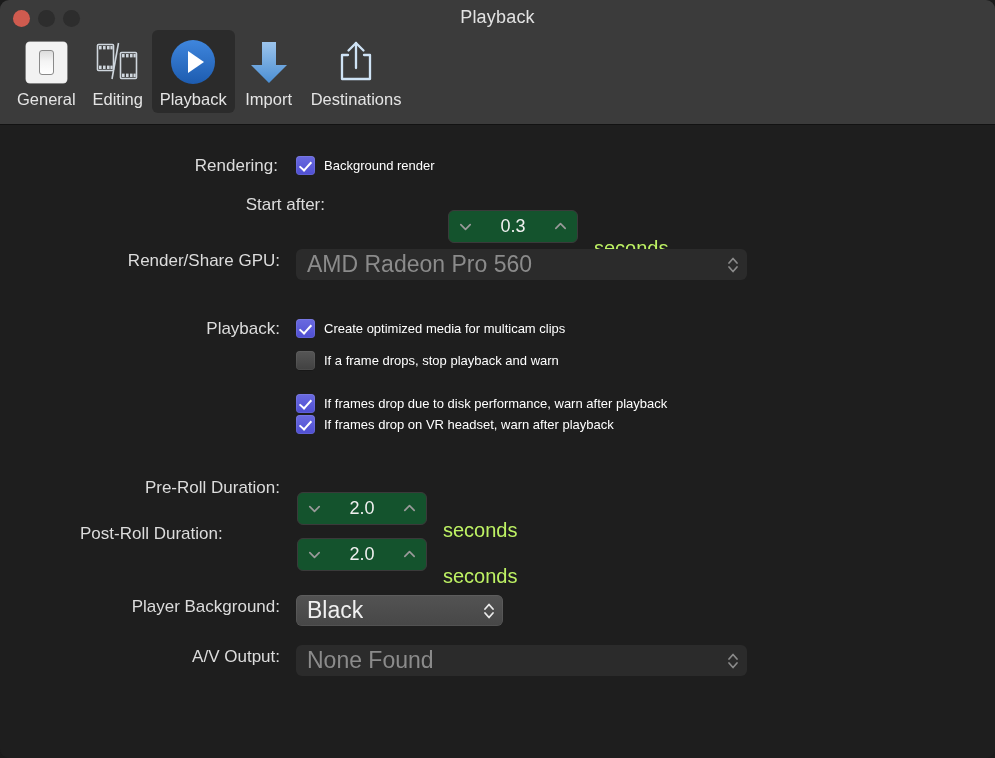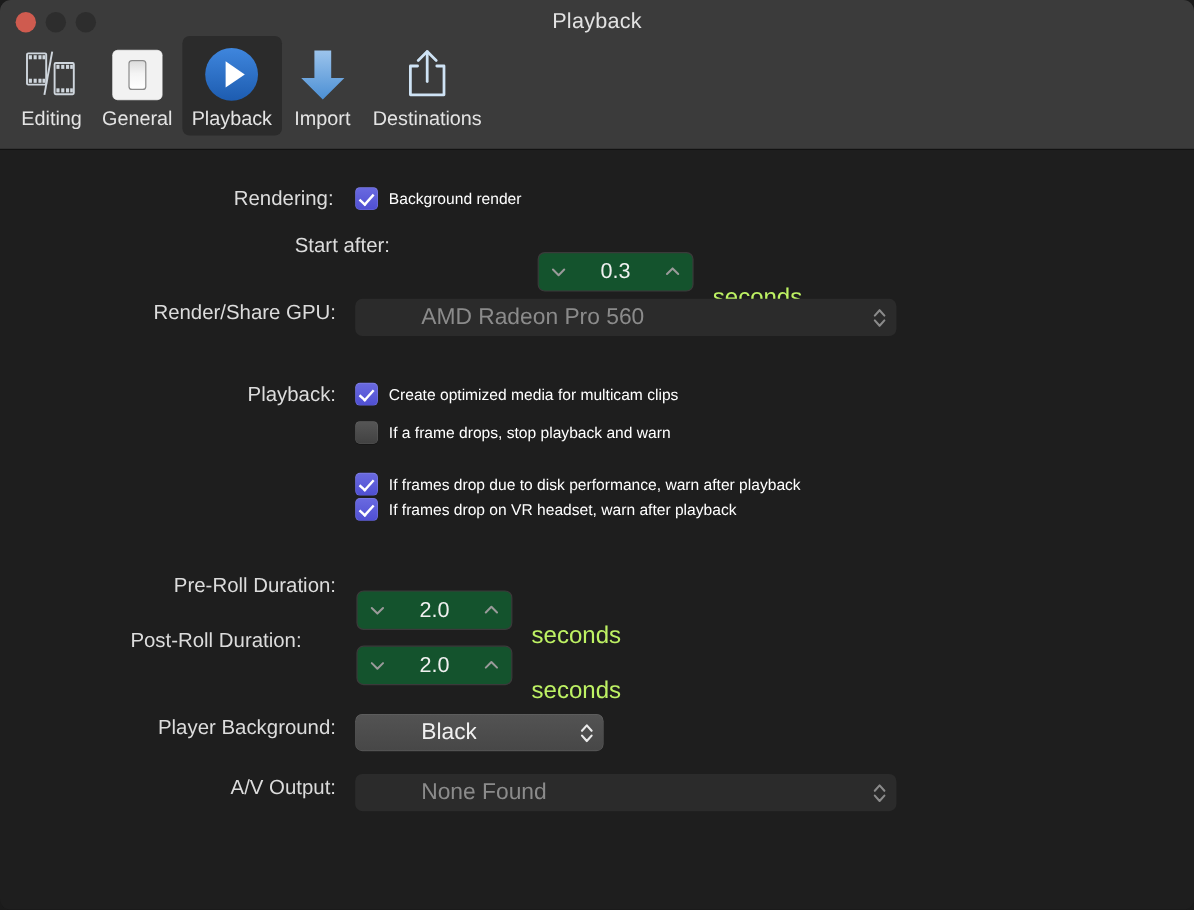--- a/index.html
+++ b/index.html
@@ -201,24 +201,23 @@
     justify-content: space-between;
   }
   .popup.enabled {
     background: linear-gradient(180deg, #535353 0%, #474747 100%);
     box-shadow: inset 0 0 0 0.5px rgba(255,255,255,0.13);
   }
   .popup.disabled {
     background: #2b2b2b;
   }
   .popup .ptext {
-    font-size: 19px;
+    font-size: 23px;
     white-space: nowrap;
     overflow: hidden;
-    margin-left: 44px;
   }
   .popup.enabled .ptext { color: #f0f0f0; }
   .popup.disabled .ptext { color: #8b8b8b; }
 
   .unit {
     font-size: 20px;
     color: #bef264;
     white-space: nowrap;
     margin-top: 44px;
   }
@@ -232,20 +231,27 @@
 
     <div id="traffic-lights">
       <span class="light close"></span>
       <span class="light min"></span>
       <span class="light zoom"></span>
     </div>
 
     <div id="window-title">Playback</div>
 
     <div id="toolbar">
+
+      <div class="tab">
+        <span class="tab-icon">
+          <span class="icon-general"></span>
+        </span>
+        <span class="tab-label">General</span>
+      </div>
 
       <div class="tab">
         <span class="tab-icon">
           <svg width="48" height="46" viewBox="0 0 48 46">
             <g fill="none" stroke="#cfd6dd" stroke-width="1.6">
               <rect x="3.5" y="5.5" width="16" height="26" rx="1"></rect>
               <rect x="26.5" y="13.5" width="16" height="26" rx="1"></rect>
               <line x1="24.5" y1="4" x2="18" y2="40"></line>
             </g>
             <g fill="#cfd6dd">
@@ -264,27 +270,20 @@
               <rect x="28" y="34.6" width="2.6" height="3.4"></rect>
               <rect x="32" y="34.6" width="2.6" height="3.4"></rect>
               <rect x="36" y="34.6" width="2.6" height="3.4"></rect>
               <rect x="39.5" y="34.6" width="2.2" height="3.4"></rect>
             </g>
           </svg>
         </span>
         <span class="tab-label">Editing</span>
       </div>
 
-      <div class="tab">
-        <span class="tab-icon">
-          <span class="icon-general"></span>
-        </span>
-        <span class="tab-label">General</span>
-      </div>
-
       <div class="tab selected">
         <span class="tab-icon">
           <svg width="50" height="50" viewBox="0 0 50 50">
             <defs>
               <linearGradient id="pbg" x1="0" y1="0" x2="0" y2="1">
                 <stop offset="0%" stop-color="#3f86dd"></stop>
                 <stop offset="100%" stop-color="#1d5cb0"></stop>
               </linearGradient>
             </defs>
             <circle cx="25" cy="25" r="22" fill="url(#pbg)"></circle>
@@ -401,21 +400,21 @@
           <path d="M3 6 L8 11 L13 6" fill="none" stroke="#9a9a9a" stroke-width="1.8" stroke-linecap="round" stroke-linejoin="round"></path>
         </svg>
         <span class="val">2.0</span>
         <svg class="chev" viewBox="0 0 16 16">
           <path d="M3 10 L8 5 L13 10" fill="none" stroke="#9a9a9a" stroke-width="1.8" stroke-linecap="round" stroke-linejoin="round"></path>
         </svg>
       </span>
       <span class="unit" style="margin-left:16px;">seconds</span>
     </div>
 
-    <div class="row" style="left:80px; top:399px; width:200px; justify-content:center;">
+    <div class="row" style="left:80px; top:399px; width:200px; justify-content:flex-start;">
       <span class="rlabel">Post-Roll Duration:</span>
     </div>
 
     <div class="row" style="left:297px; top:396px;">
       <span class="stepper" style="width:130px;">
         <svg class="chev" viewBox="0 0 16 16">
           <path d="M3 6 L8 11 L13 6" fill="none" stroke="#9a9a9a" stroke-width="1.8" stroke-linecap="round" stroke-linejoin="round"></path>
         </svg>
         <span class="val">2.0</span>
         <svg class="chev" viewBox="0 0 16 16">

